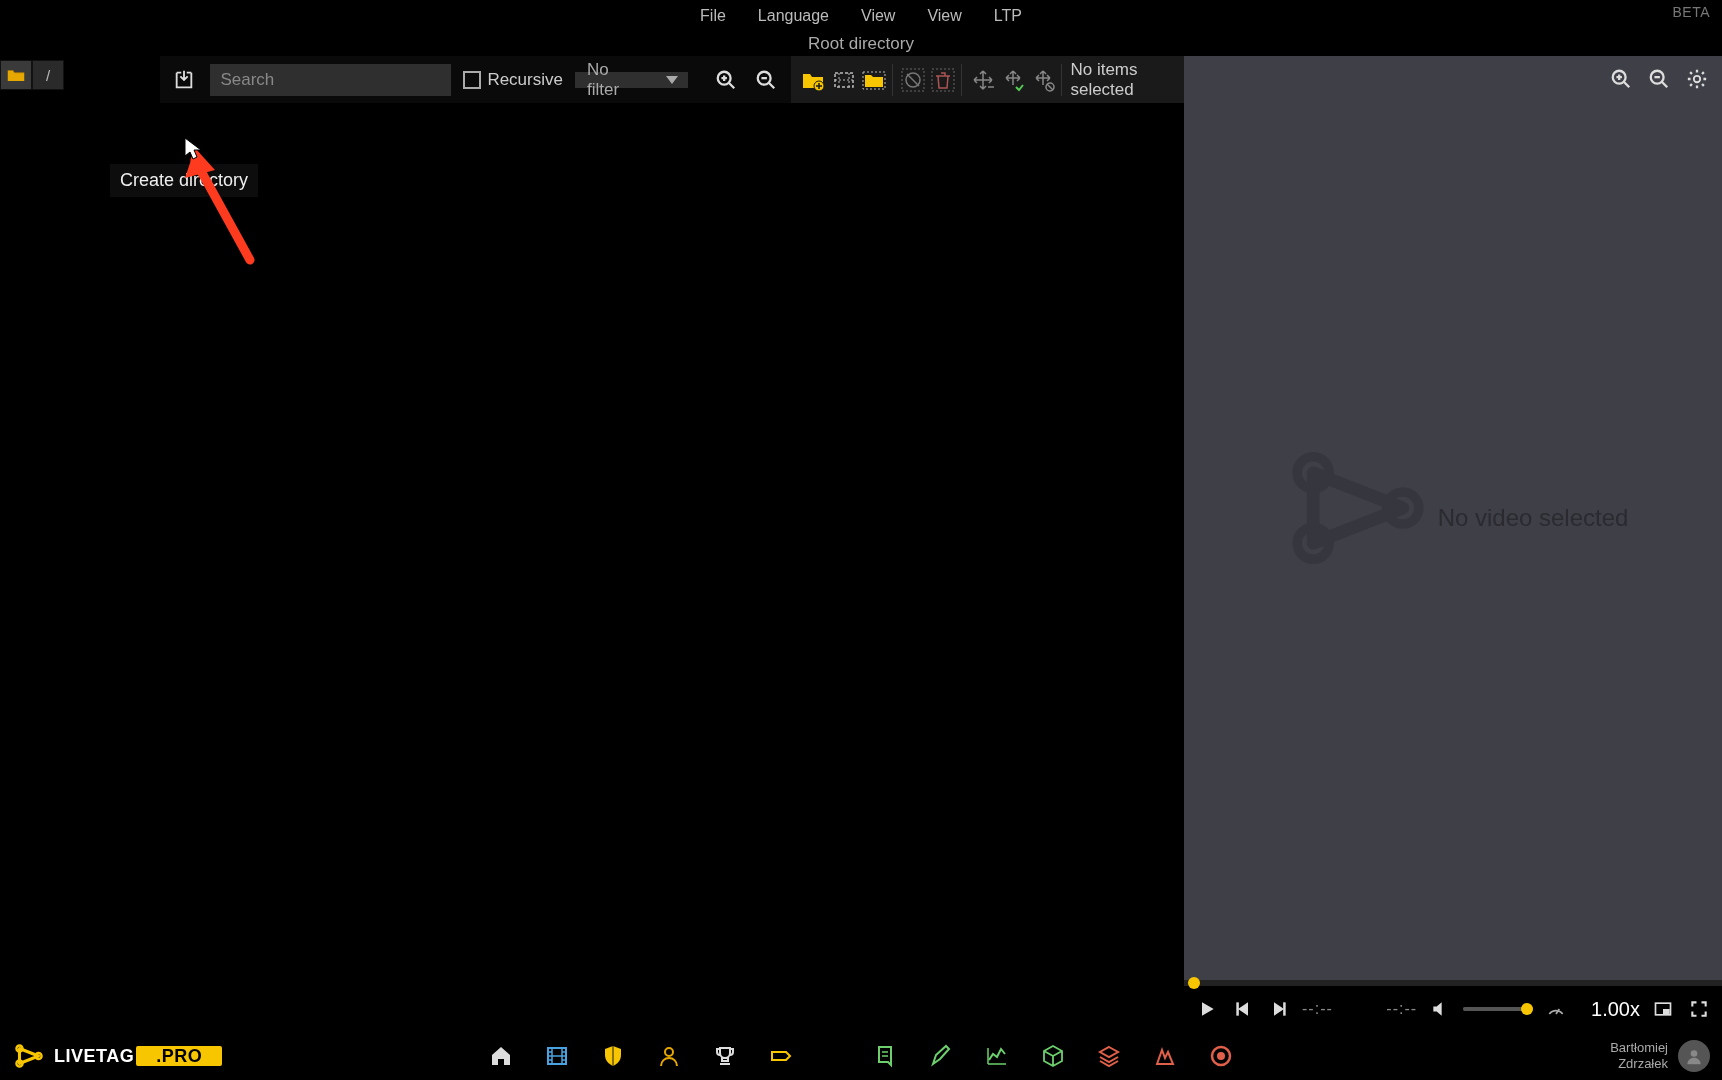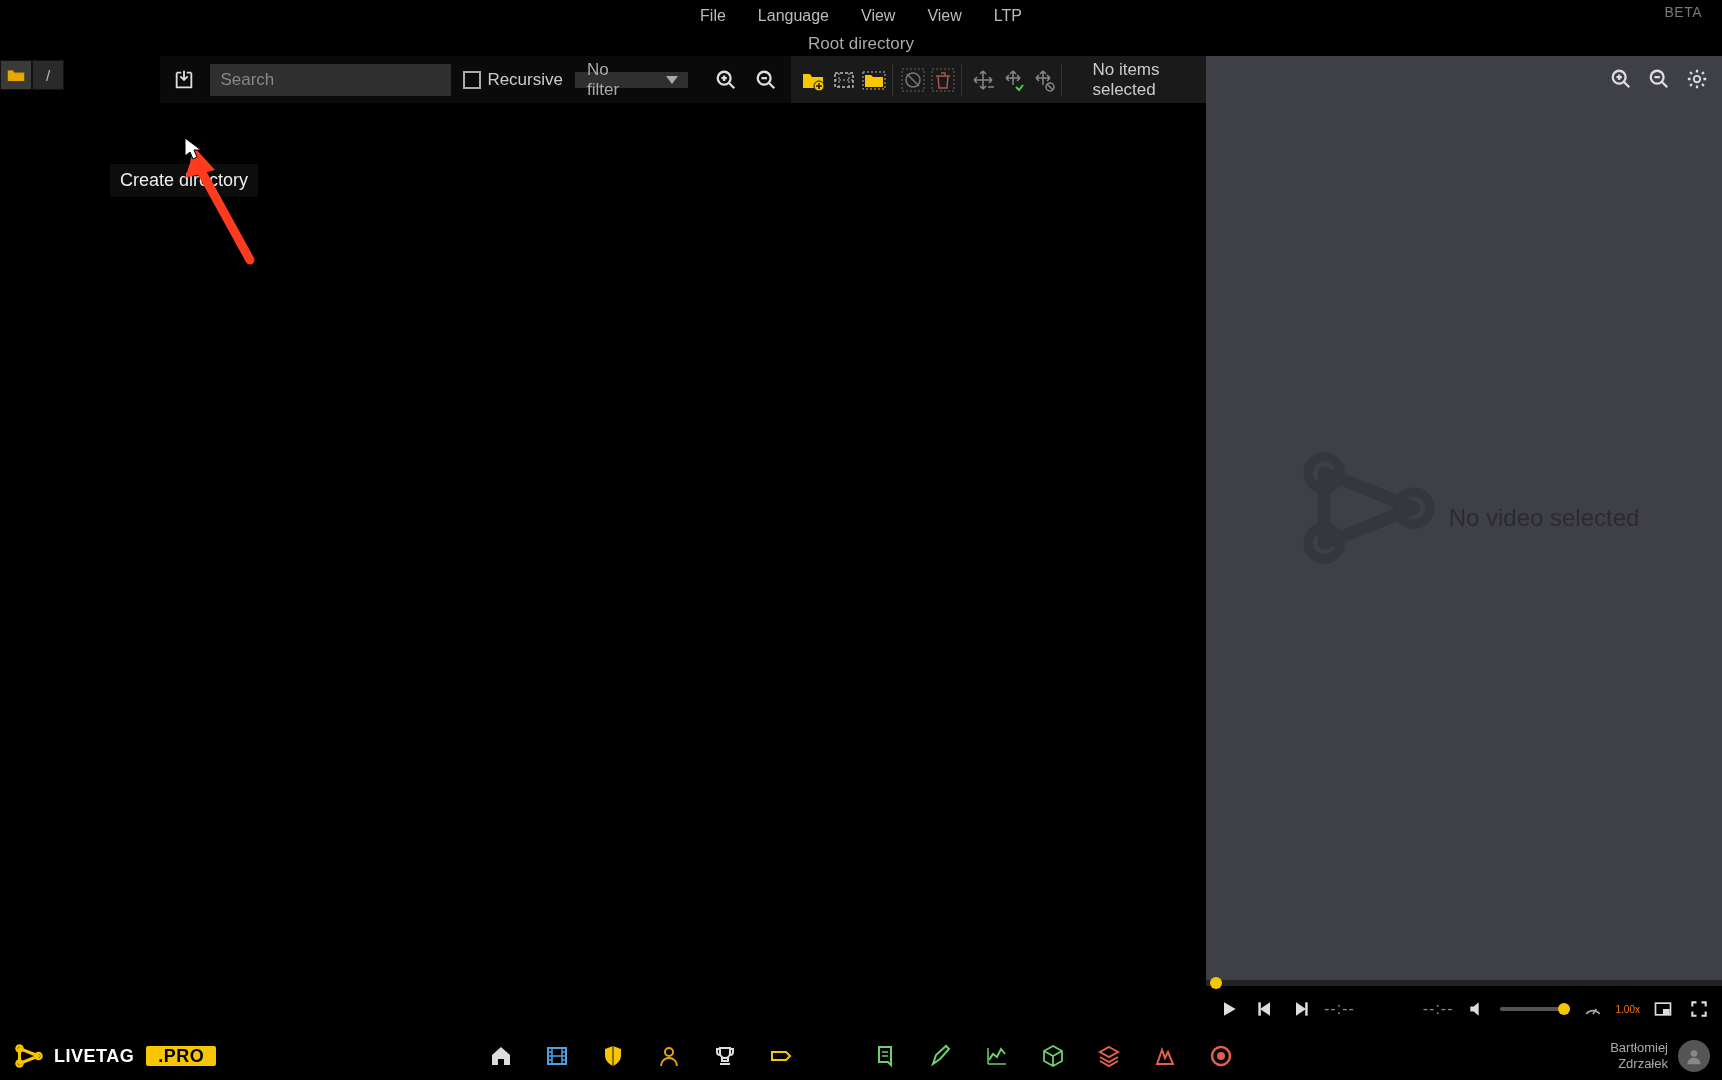--- a/index.html
+++ b/index.html
@@ -25,21 +25,21 @@
   }
   .menubar .menu-item {
     padding: 6px 16px;
     color: #bbb;
     font-size: 16px;
     cursor: pointer;
   }
   .beta-tag {
     position: absolute;
     top: 4px;
-    right: 20px;
+    right: 12px;
     color: #777;
     font-size: 14px;
     letter-spacing: 0.5px;
   }
   
   .titlebar {
     height: 24px;
     background: #000;
     color: #aaa;
     text-align: center;
@@ -153,21 +153,21 @@
     border-bottom: 1px solid #000;
     position: relative;
   }
   .tb2-btn {
     width: 32px; height: 32px;
     display: flex; align-items: center; justify-content: center;
     cursor: pointer;
   }
   .tb2-btn.sep-after { border-right: 1px solid #333; padding-right: 6px; margin-right: 2px; }
   .tb2-btn svg { width: 24px; height: 24px; }
-  .tb2-status { margin-left: 22px; color: #ccc; font-size: 17px; }
+  .tb2-status { margin-left: 0; color: #ccc; font-size: 17px; }
   .file-area {
     flex: 1;
     background: #3f3f48;
     position: relative;
   }
   .tooltip {
     position: absolute;
     top: 164px;
     left: 110px;
     background: #0d0d0d;
@@ -238,21 +238,21 @@
   .time-label { color: #888; font-size: 16px; letter-spacing: 1px; }
   .vol-slider {
     width: 70px; height: 4px; background: #333; position: relative; border-radius: 2px;
   }
   .vol-slider .knob {
     position: absolute; right: 0; top: -4px; width: 12px; height: 12px; background: #f7c600; border-radius: 50%;
   }
   .vol-slider .fill {
     position: absolute; left:0; top:0; bottom:0; right:0px; background:#555; border-radius:2px;
   }
-  .speed-label { color: #f97316; font-size: 10px; }
+  .speed-label { color: #ffffff; font-size: 20px; margin-left: 12px; }
   
   .bottombar {
     height: 48px;
     background: #000;
     display: flex;
     align-items: center;
     padding: 0 12px;
     gap: 0;
     position: relative;
   }
@@ -263,23 +263,23 @@
   }
   .logo-text {
     color: #fff;
     font-weight: 700;
     font-size: 18px;
     letter-spacing: 0.5px;
   }
   .logo-text .pro {
     background: #f7c600;
     color: #000;
-    padding: 0 12px;
+    padding: 0 20px;
     border-radius: 2px;
-    margin-left: 12px;
+    margin-left: 2px;
   }
   .bottom-center {
     position: absolute;
     left: 50%;
     transform: translateX(-50%);
     display: flex;
     gap: 28px;
     align-items: center;
   }
   .bc-btn { width: 28px; height: 28px; display:flex; align-items:center; justify-content:center; cursor:pointer; }

